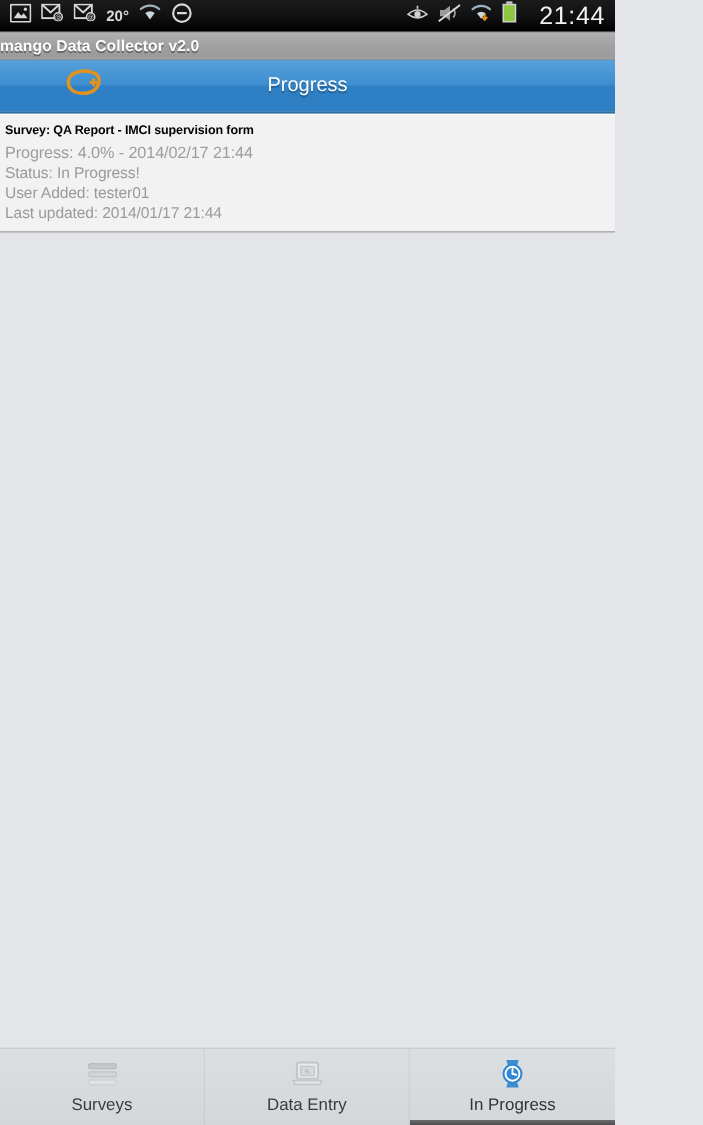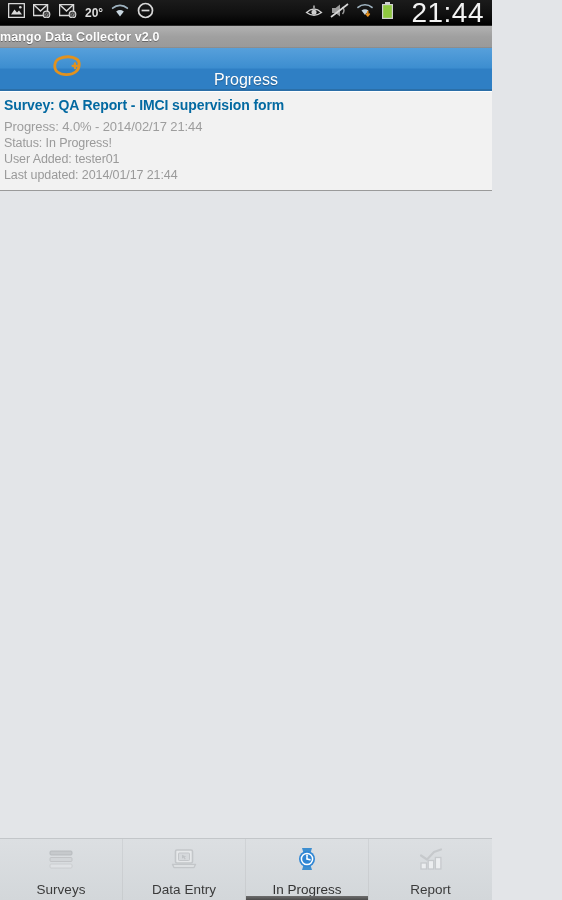--- a/index.html
+++ b/index.html
@@ -20,21 +20,21 @@
     border-bottom:1px solid #2a2a2a;
     flex:0 0 26px;
   }
   .sb-left, .sb-right { display:flex; align-items:center; gap:8px; }
   .sb-right { gap:7px; padding-right:2px; }
   .sb-temp {
     color:#dcdcdc; font-size:12px; font-weight:bold; letter-spacing:0px;
     line-height:1;
   }
   .sb-clock {
-    color:#f2f2f2; font-size:28px; font-weight:normal; line-height:1;
+    color:#f2f2f2; font-size:20px; font-weight:normal; line-height:1;
     letter-spacing:0.5px; margin-left:10px;
   }
   .ico { display:block; }
 
   
   .appbar {
     height:22px; flex:0 0 22px;
     background:linear-gradient(to bottom,#b2b2b2 0%,#a0a0a0 50%,#9a9a9a 100%);
     display:flex; align-items:center;
     padding-left:0;
@@ -44,43 +44,43 @@
     color:#fdfdfd; font-size:12.5px; font-weight:bold;
     text-shadow:0 1px 0 rgba(0,0,0,.35);
     letter-spacing:0.1px;
   }
 
   
   .actionbar {
     height:43px; flex:0 0 43px; position:relative;
     background:linear-gradient(to bottom,#57a0db 0%,#3d8ed0 48%,#2f7fc4 52%,#2f7fc4 100%);
     border-bottom:2px solid #2b6fa8;
-    display:flex; align-items:flex-end;padding-left:44px;
+    display:flex; align-items:center;padding-left:44px;
   }
   .logo-wrap {
     width:46px; height:43px; display:flex; align-items:center; justify-content:center;
   }
   .actionbar-title {
     position:absolute; left:0; right:0; text-align:center;
     color:#ffffff; font-size:16px; font-weight:normal;
     text-shadow:0 1px 1px rgba(0,0,0,.30);
     pointer-events:none;
   }
 
   
   .listwrap { flex:1 1 auto; background:#e3e5e8; position:relative; overflow:hidden; }
   .list-item {
     background:#f2f2f2;
     padding:6px 8px 7px 4px;
     border-bottom:1px solid #9a9a9a;
     box-shadow:0 1px 0 #ffffff inset;
   }
   .li-title {
-    color:#0369a1; font-size:14px; font-weight:bold;
-    line-height:16px; margin-bottom:6px; letter-spacing:-0.1px;
+    color:#000000; font-size:10px; font-weight:bold;
+    line-height:16px; margin-bottom:1px; letter-spacing:-0.1px;
   }
   .li-sub {
     color:#9a9a9a; font-size:12.5px; font-weight:normal;
     line-height:16px; letter-spacing:-0.1px;
   }
   .li-sub.first { font-size:13px; color:#9d9d9d; }
   .list-empty { flex:1; }
 
   
   .tabbar {
@@ -92,21 +92,21 @@
   .tab {
     flex:1 1 25%;
     display:flex; flex-direction:column; align-items:center; justify-content:flex-start;
     padding-top:6px;
     position:relative;
     border-right:1px solid rgba(0,0,0,0.05);
   }
   .tab:last-child { border-right:none; }
   .tab-icon { height:28px; display:flex; align-items:center; justify-content:center; }
   .tab-label {
-    font-size:13.5px; color:#3b3b3b; margin-top:9px; line-height:16px;
+    font-size:13.5px; color:#3b3b3b; margin-top:3px; line-height:16px;
   }
   .tab.active .tab-label { color:#333333; }
   .tab-indicator {
     position:absolute; left:0; right:0; bottom:0; height:4px;
     background:linear-gradient(to bottom,#6d6d6d,#4c4c4c);
   }
 </style>
 </head>
 <body>
 
@@ -257,26 +257,15 @@
           <circle cx="14" cy="13" r="8" fill="#2f86d4"></circle>
           <circle cx="14" cy="13" r="5.6" fill="#2f86d4" stroke="#ffffff" stroke-width="1.5"></circle>
           <line x1="14" y1="13" x2="14" y2="9.2" stroke="#ffffff" stroke-width="1.5" stroke-linecap="round"></line>
           <line x1="14" y1="13" x2="17" y2="13.8" stroke="#ffffff" stroke-width="1.5" stroke-linecap="round"></line>
         </svg>
       </div>
       <div class="tab-label">In Progress</div>
       <div class="tab-indicator"></div>
     </div>
 
-    <div class="tab">
-      <div class="tab-icon">
-        <svg width="28" height="24" viewBox="0 0 28 24">
-          <path d="M4 8.5 L10 12.5 L17 5 L24 2.5" fill="none" stroke="#c6c9cc" stroke-width="2.2" stroke-linecap="round" stroke-linejoin="round"></path>
-          <rect x="4" y="16" width="5.5" height="6" fill="#eceef0" stroke="#c6c9cc" stroke-width="1.3"></rect>
-          <rect x="11.2" y="13.5" width="5.5" height="8.5" fill="#eceef0" stroke="#c6c9cc" stroke-width="1.3"></rect>
-          <rect x="18.4" y="10.5" width="5.5" height="11.5" fill="#eceef0" stroke="#c6c9cc" stroke-width="1.3"></rect>
-        </svg>
-      </div>
-      <div class="tab-label">Report</div>
-    </div>
 
   </div>
 </div>
 
 </body></html>

